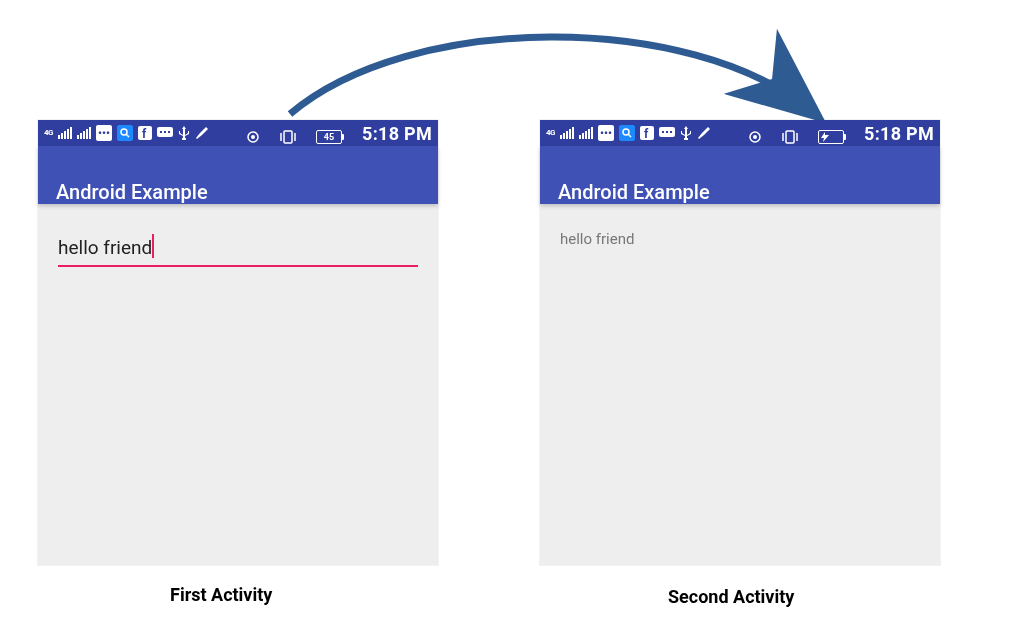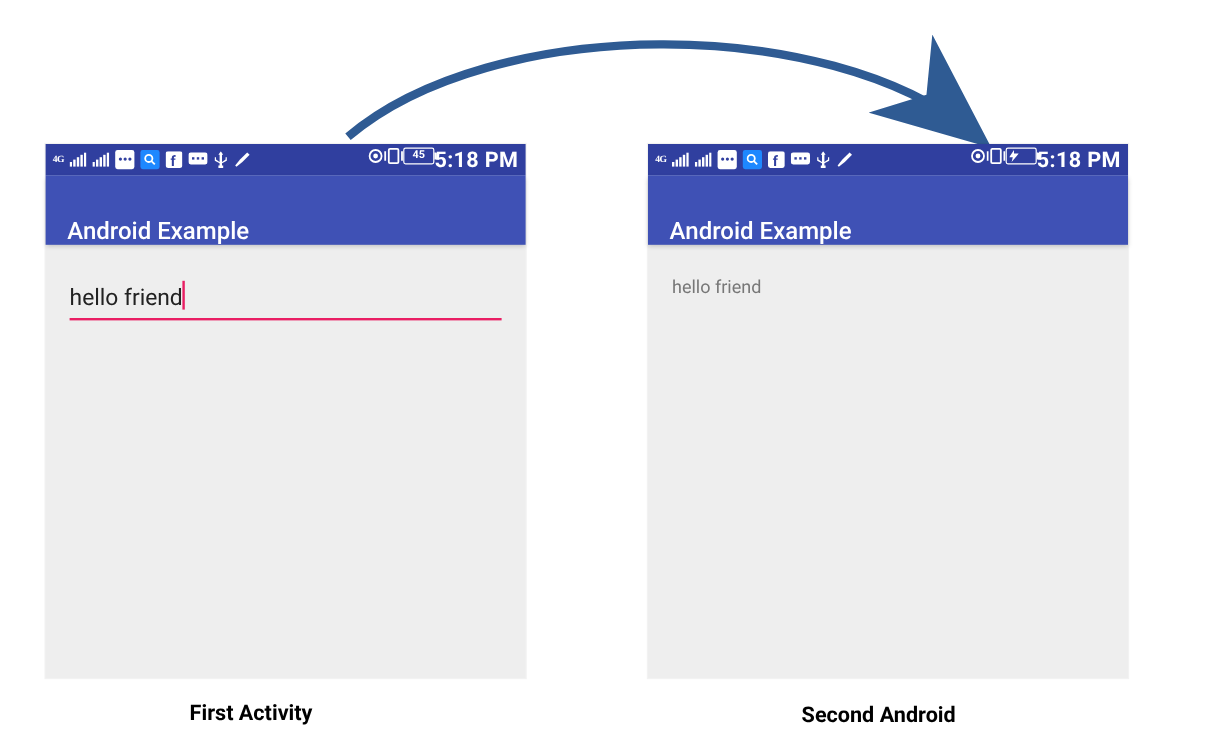--- a/index.html
+++ b/index.html
@@ -39,33 +39,33 @@
     gap: 6px;
   }
   .status-left {
     display: flex;
     align-items: center;
     gap: 5px;
     flex: 0 0 auto;
   }
   .status-right {
     display: flex;
-    align-items: flex-start;
-    gap: 0;
+    align-items: flex-end;
+    gap: 20px;
     margin-left: auto;
   }
   .status-bar svg { display: block; }
   .sq {
     width: 16px; height: 16px; border-radius: 2px;
     display: flex; align-items: center; justify-content: center;
     font-size: 11px; font-weight: bold;
   }
   .sq.white { background:#fff; color:#303f9f; }
   .sq.blue  { background:#1e88ff; color:#fff; }
-  .fg-tiny { font-size: 8px; line-height:8px; font-weight:bold; letter-spacing:-0.5px;font-family:Liberation Serif, serif;}
+  .fg-tiny { font-size: 8px; line-height:8px; font-weight:bold; letter-spacing:-0.5px;}
   .time { font-size: 18px; font-weight: 700; letter-spacing: 0.3px; }
   .batt-box {
     border: 1.5px solid #fff; border-radius:2px; width:26px; height:14px;
     display:flex; align-items:center; justify-content:center; font-size:9px; font-weight:bold;
     position:relative;
   }
   .batt-box:after { content:""; position:absolute; right:-3px; top:3px; width:2px; height:6px; background:#fff; border-radius:0 1px 1px 0;}
   .batt-box .bolt { position:absolute; left:2px; }
 
   
@@ -131,21 +131,21 @@
     padding-top: 2px;
   }
 
   
   .caption {
     position: absolute;
     font-size: 18px;
     font-weight: 700;
     color: #000;
   }
-  .caption.left { left: 158px; top: 584px; }
+  .caption.left { left: 170px; top: 584px; }
   .caption.right { left: 668px; top: 586px; }
 
   
   .arrow {
     position: absolute;
     left: 270px;
     top: 22px;
     width: 560px;
     height: 110px;
   }
@@ -308,15 +308,15 @@
   <div class="app-bar">
     <span>Android Example</span>
   </div>
 
   <div class="content">
     <div class="result-text">hello friend</div>
   </div>
 </div>
 
 <div class="caption left">First Activity</div>
-<div class="caption right">Second Android</div>
+<div class="caption right">Second Activity</div>
 
 </div>
 
 </body></html>

